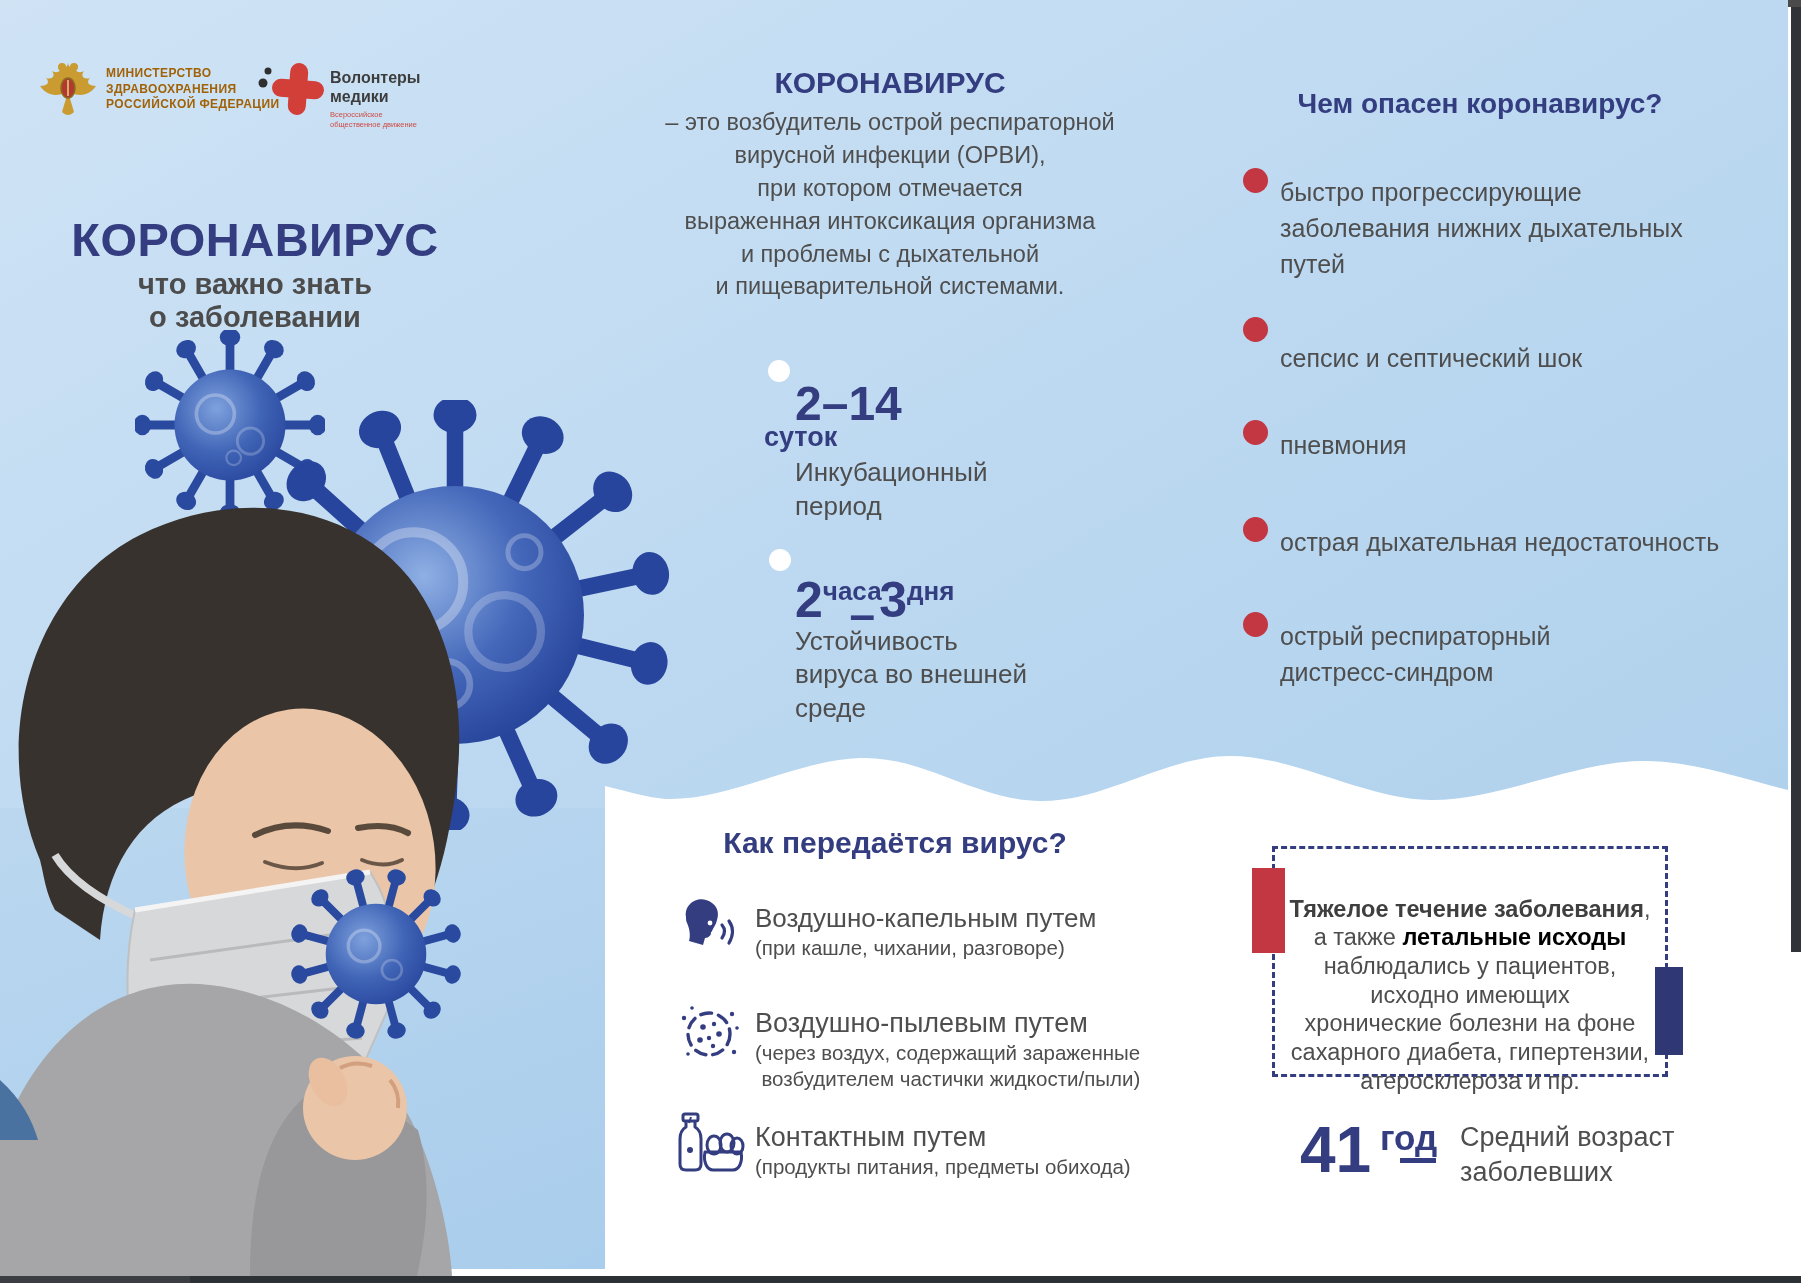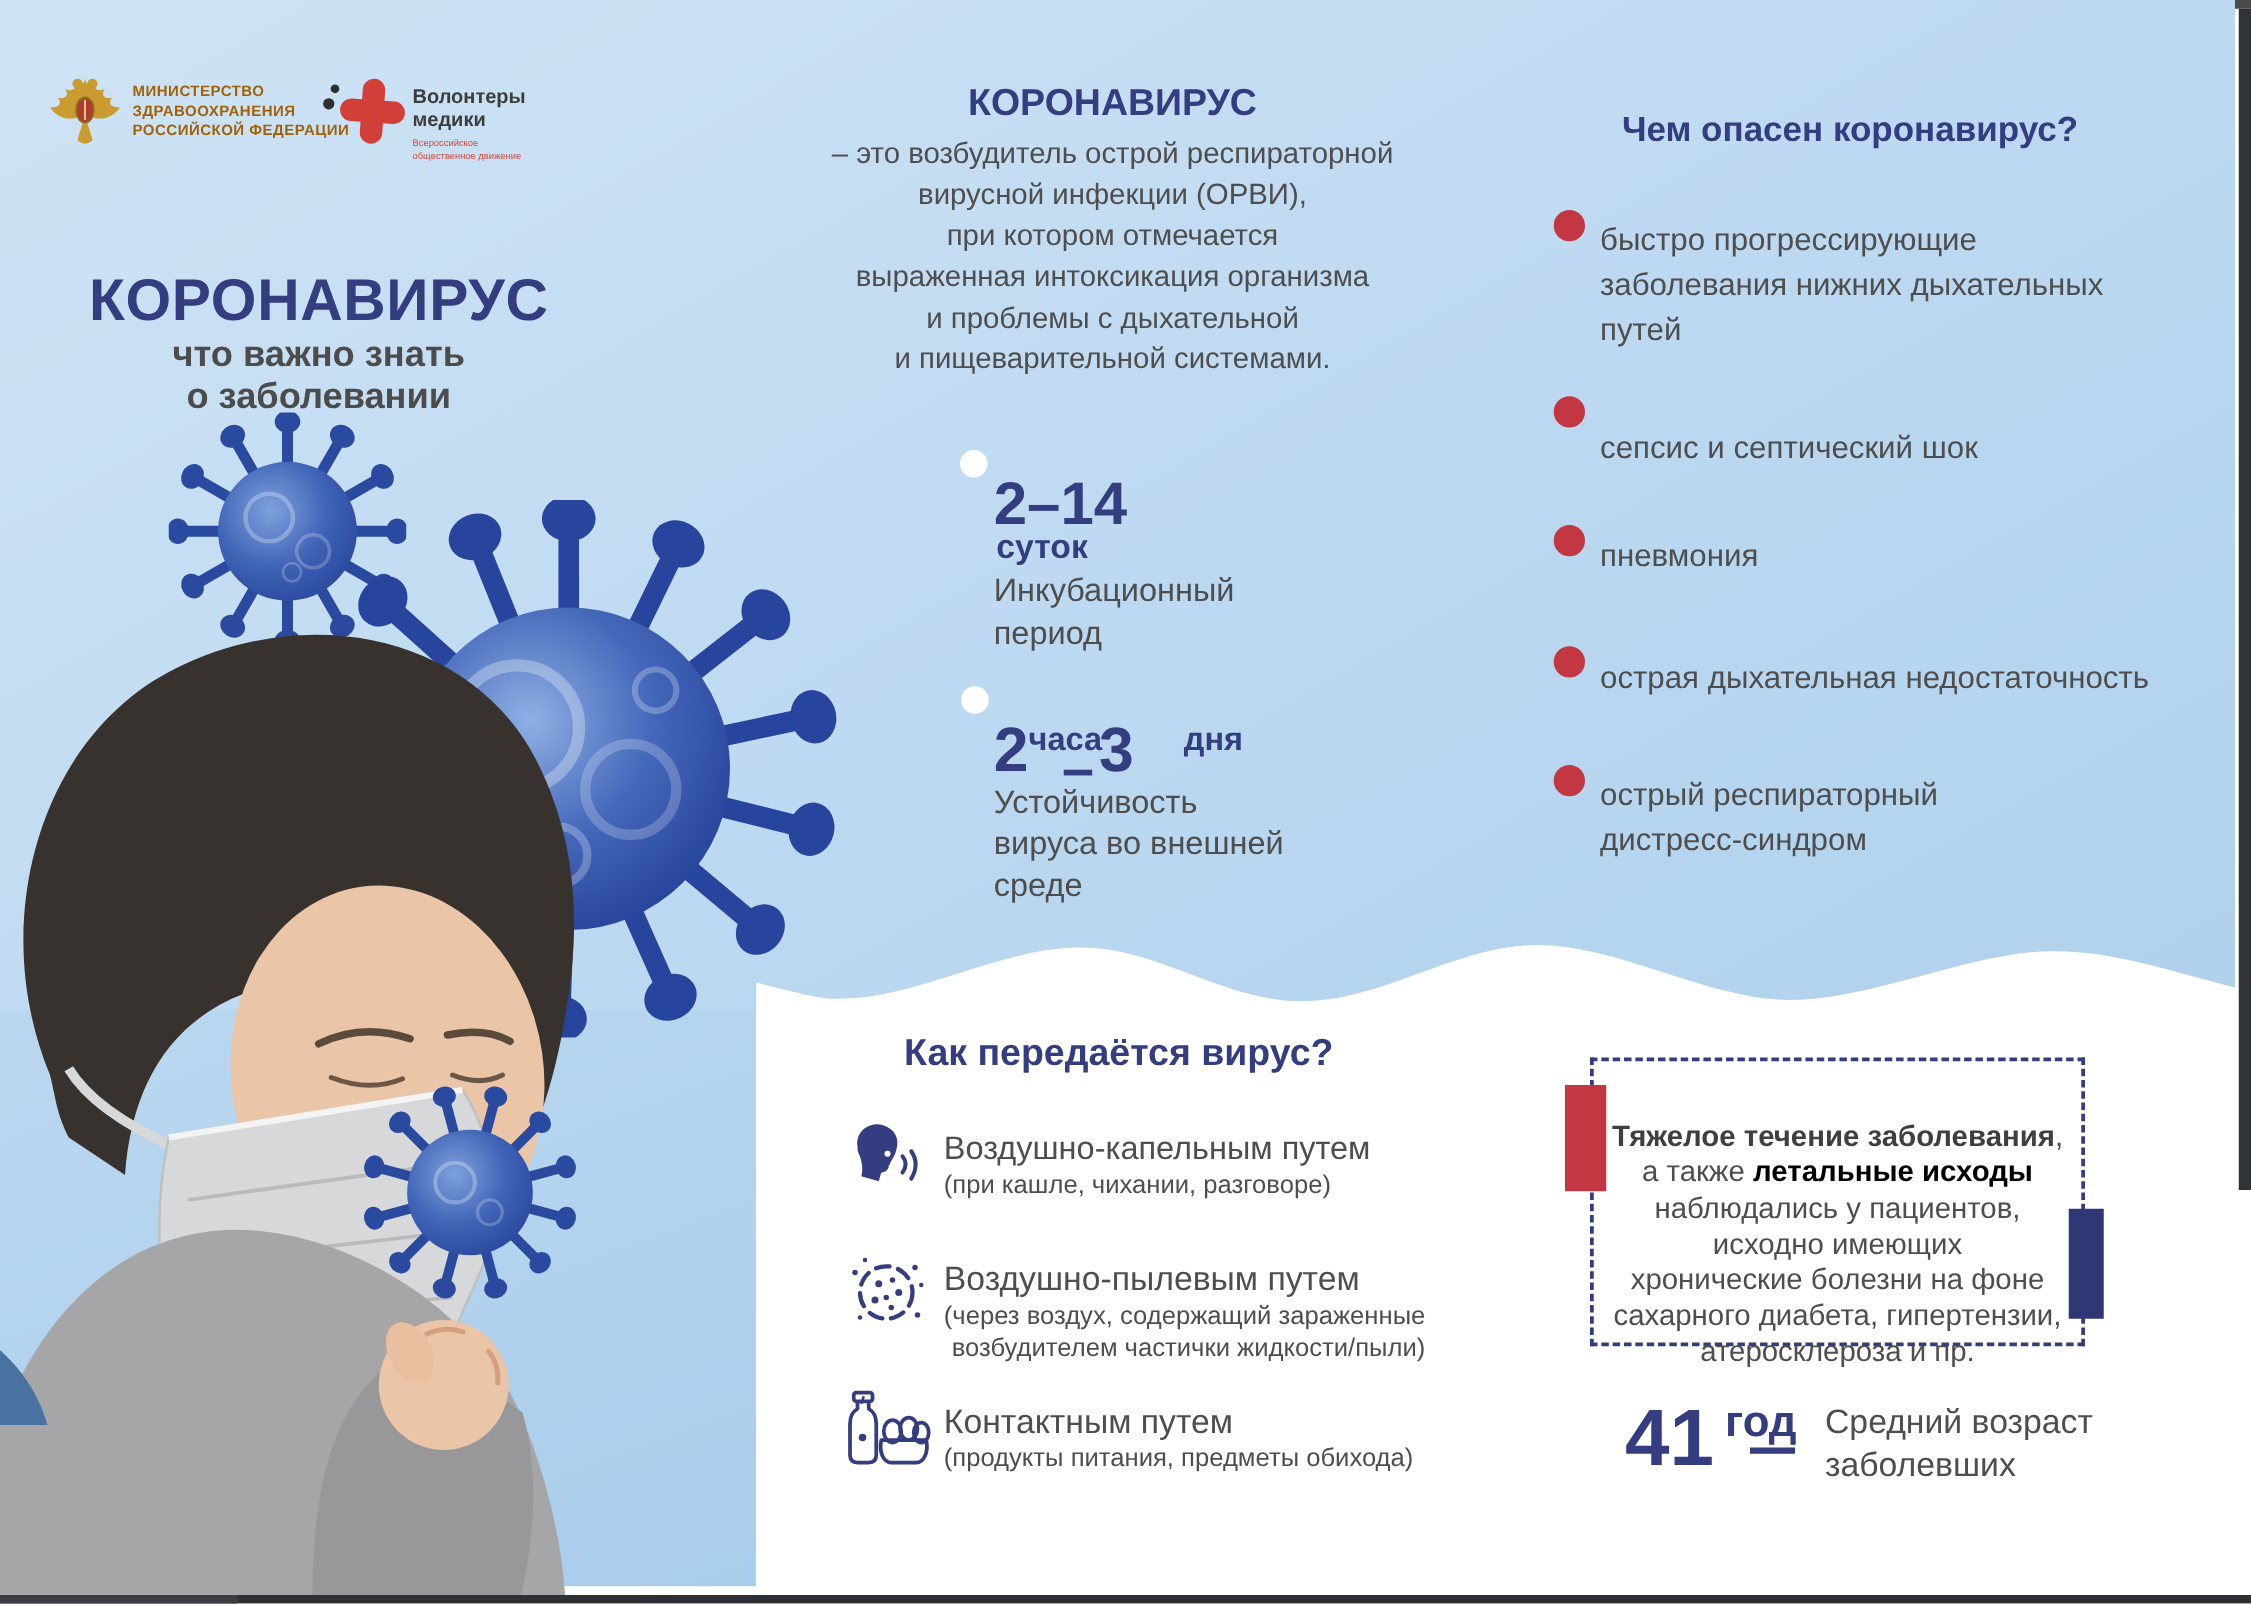--- a/index.html
+++ b/index.html
@@ -175,31 +175,31 @@
   <div class="abs center navy" style="left:640px;top:66px;width:500px;font-size:30px;font-weight:bold;">КОРОНАВИРУС</div>
   <div class="abs center pre gray" style="left:640px;top:106px;width:500px;font-size:23.5px;line-height:1.4;">– это возбудитель острой респираторной
 вирусной инфекции (ОРВИ),
 при котором отмечается
 выраженная интоксикация организма
 и проблемы с дыхательной
 и пищеварительной системами.</div>
 
   <div class="abs dot" style="left:768px;top:360px;width:22px;height:22px;background:#fff;"></div>
   <div class="abs navy" style="left:795px;top:380px;font-size:48px;font-weight:bold;line-height:1;">2–14</div>
-  <div class="abs navy" style="left:797px;top:424px;font-size:27px;font-weight:bold;line-height:1;">суток</div>
+  <div class="abs navy" style="left:764px;top:424px;font-size:27px;font-weight:bold;line-height:1;">суток</div>
   <div class="abs pre gray" style="left:795px;top:456px;font-size:26px;line-height:1.3;">Инкубационный
 период</div>
 
   <div class="abs dot" style="left:769px;top:549px;width:22px;height:22px;background:#fff;"></div>
   <div class="abs stat-row navy" style="left:795px;top:575px;">
     <span style="font-size:50px;font-weight:bold;line-height:1;">2</span>
     <span style="font-size:26px;font-weight:bold;line-height:1;margin-top:3px;">часа</span>
     <span style="font-size:46px;font-weight:bold;line-height:1;margin:16px 4px 0 -32px;">–</span>
     <span style="font-size:50px;font-weight:bold;line-height:1;">3</span>
-    <span style="font-size:26px;font-weight:bold;line-height:1;margin-top:3px;margin-left:40px;">дня</span>
+    <span style="font-size:26px;font-weight:bold;line-height:1;margin-top:3px;">дня</span>
   </div>
   <div class="abs pre gray" style="left:795px;top:625px;font-size:26px;line-height:1.28;">Устойчивость
 вируса во внешней
 среде</div>
 
   <div class="abs center navy" style="left:1200px;top:88px;width:560px;font-size:28px;font-weight:bold;">Чем опасен коронавирус?</div>
 
   <div class="abs dot" style="left:1243px;top:168px;width:25px;height:25px;background:#c23742;"></div>
   <div class="abs pre gray" style="left:1280px;top:174px;font-size:25px;line-height:1.44;">быстро прогрессирующие
 заболевания нижних дыхательных

